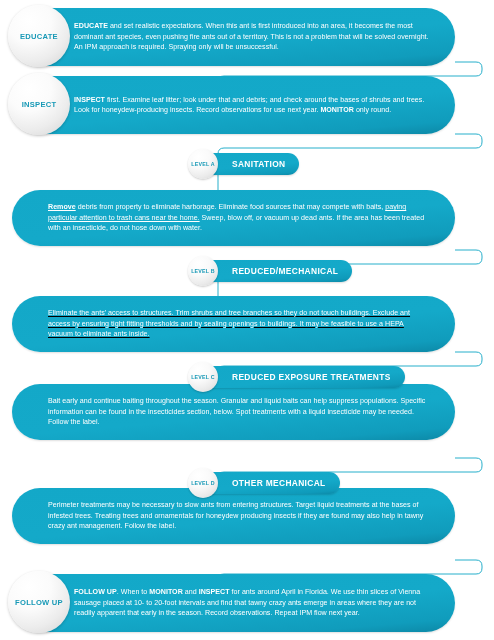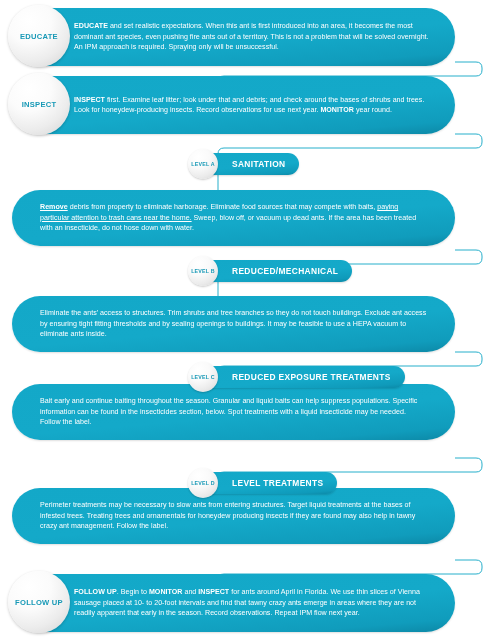--- a/index.html
+++ b/index.html
@@ -55,21 +55,21 @@
     line-height: 10.4px;
     letter-spacing: 0.02px;
     width: 100%;
   }
   .panel .body b { font-weight: bold; }
   .panel .body u { text-decoration: underline; }
   .panel .body .bu { font-weight: bold; text-decoration: underline; }
 
   
   .panel.with-circle .body { padding-left: 62px; padding-right: 22px; }
-  .panel.plain .body      { padding-left: 28px; padding-right: 27px; }
+  .panel.plain .body      { padding-left: 28px; padding-right: 27px; margin-left: 8px; }
 
   
   .circle {
     position: absolute;
     z-index: 3;
     border-radius: 50%;
     background:
       radial-gradient(circle at 34% 26%, #ffffff 0%, #fbfbfb 36%, #ececec 66%, #d8d8d8 92%, #cfcfcf 100%);
     box-shadow: 0 1px 3px rgba(0,0,0,0.22);
     display: flex;
@@ -159,21 +159,21 @@
     <div class="body">
       <b>EDUCATE</b><span> and set realistic expectations. When this ant is first introduced into an area, it becomes the most dominant ant species, even pushing fire ants out of a territory. This is not a problem that will be solved overnight. An IPM approach is required. Spraying only will be unsuccessful.</span>
     </div>
   </div>
   <div class="circle" style="left:8px; top:5px; width:62px; height:62px;">
     <span>EDUCATE</span>
   </div>
 
   <div class="panel with-circle" style="left:12px; top:76px; width:443px; height:58px;">
     <div class="body">
-      <b>INSPECT</b><span> first. Examine leaf litter; look under that and debris; and check around the bases of shrubs and trees. Look for honeydew-producing insects. Record observations for use next year. </span><b>MONITOR</b><span> year round.</span>
+      <b>INSPECT</b><span> first. Examine leaf litter; look under that and debris; and check around the bases of shrubs and trees. Look for honeydew-producing insects. Record observations for use next year. </span><b>MONITOR</b><span> only round.</span>
     </div>
   </div>
   <div class="circle" style="left:8px; top:73px; width:62px; height:62px;">
     <span>INSPECT</span>
   </div>
 
   <div class="level-pill" style="left:188px; top:153px;">
     <div class="pill-bar">
       <span class="pill-title">SANITATION</span>
     </div>
@@ -188,21 +188,21 @@
   </div>
 
   <div class="level-pill" style="left:188px; top:260px;">
     <div class="pill-bar">
       <span class="pill-title">REDUCED/MECHANICAL</span>
     </div>
     <div class="level-circle">
       <span>LEVEL B</span>
     </div>
   </div>
-  <div class="panel plain" style="left:12px; top:296px; width:443px; height:56px;">
+  <div class="panel plain" style="left:12px; top:296px; width:443px; height:56px;text-decoration:underline;">
     <div class="body">
       <span>Eliminate the ants’ access to structures. Trim shrubs and tree branches so they do not touch buildings. Exclude ant access by ensuring tight fitting thresholds and by sealing openings to buildings. It may be feasible to use a HEPA vacuum to eliminate ants inside.</span>
     </div>
   </div>
 
   <div class="level-pill" style="left:188px; top:366px;">
     <div class="pill-bar">
       <span class="pill-title">REDUCED EXPOSURE TREATMENTS</span>
     </div>
     <div class="level-circle">
@@ -210,34 +210,34 @@
     </div>
   </div>
   <div class="panel plain" style="left:12px; top:384px; width:443px; height:56px;">
     <div class="body">
       <span>Bait early and continue baiting throughout the season. Granular and liquid baits can help suppress populations. Specific information can be found in the insecticides section, below. Spot treatments with a liquid insecticide may be needed. Follow the label.</span>
     </div>
   </div>
 
   <div class="level-pill" style="left:188px; top:472px;">
     <div class="pill-bar">
-      <span class="pill-title">LEVEL TREATMENTS</span>
+      <span class="pill-title">OTHER MECHANICAL</span>
     </div>
     <div class="level-circle">
       <span>LEVEL D</span>
     </div>
   </div>
   <div class="panel plain" style="left:12px; top:488px; width:443px; height:56px;">
     <div class="body">
       <span>Perimeter treatments may be necessary to slow ants from entering structures. Target liquid treatments at the bases of infested trees. Treating trees and ornamentals for honeydew producing insects if they are found may also help in tawny crazy ant management. Follow the label.</span>
     </div>
   </div>
 
   <div class="panel with-circle" style="left:12px; top:574px; width:443px; height:58px;">
     <div class="body">
-      <b>FOLLOW UP</b><span>. Begin to </span><b>MONITOR</b><span> and </span><b>INSPECT</b><span> for ants around April in Florida. We use thin slices of Vienna sausage placed at 10- to 20-foot intervals and find that tawny crazy ants emerge in areas where they are not readily apparent that early in the season. Record observations. Repeat IPM flow next year.</span>
+      <b>FOLLOW UP</b><span>. When to </span><b>MONITOR</b><span> and </span><b>INSPECT</b><span> for ants around April in Florida. We use thin slices of Vienna sausage placed at 10- to 20-foot intervals and find that tawny crazy ants emerge in areas where they are not readily apparent that early in the season. Record observations. Repeat IPM flow next year.</span>
     </div>
   </div>
   <div class="circle" style="left:8px; top:571px; width:62px; height:62px;">
     <span>FOLLOW UP</span>
   </div>
 
 </div>
 
 </body></html>

